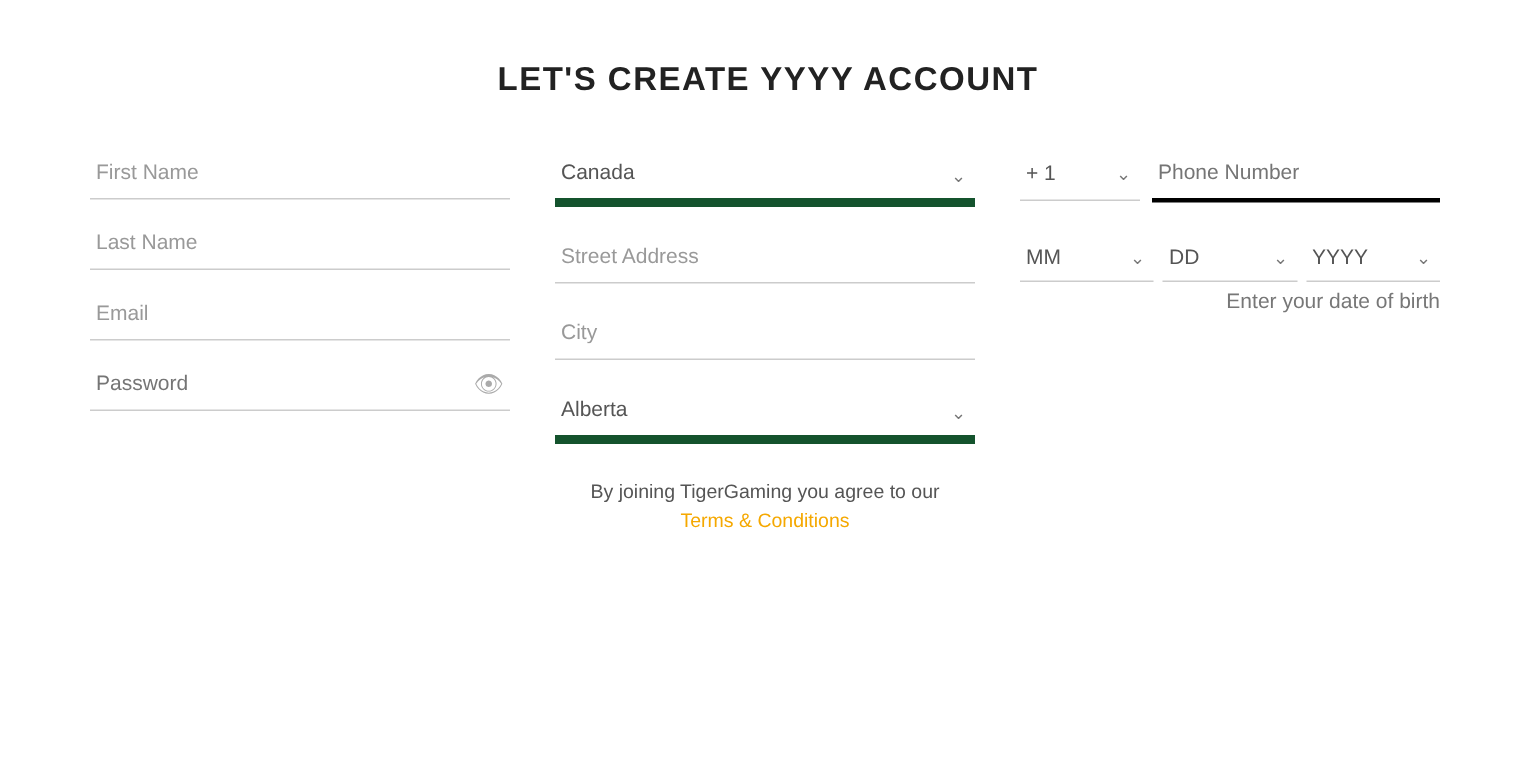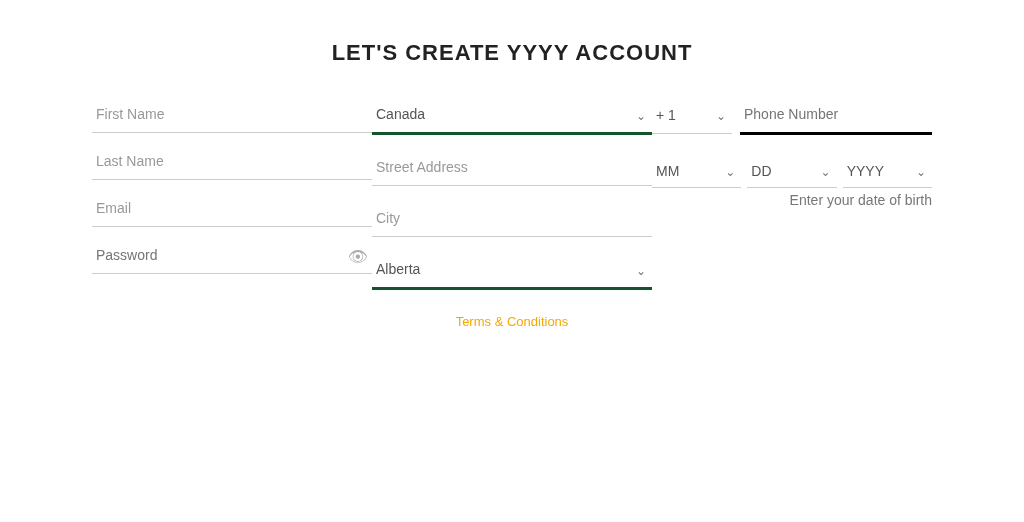--- a/index.html
+++ b/index.html
@@ -21,21 +21,21 @@
     .page-title {
       text-align: center;
       font-size: 22px;
       font-weight: 700;
       letter-spacing: 1px;
       margin-bottom: 30px;
       color: #222;
     }
     .form-layout {
       display: flex;
-      justify-content: center;
+      gap: 30px;
     }
     
     .col-left {
       width: 280px;
       display: flex;
       flex-direction: column;
       gap: 0;
     }
     .input-field {
       border: none;
@@ -80,21 +80,21 @@
       flex-direction: column;
       gap: 0;
     }
     .select-wrapper {
       position: relative;
       margin-bottom: 14px;
     }
     .select-wrapper select {
       width: 100%;
       border: none;
-      border-bottom: 3px solid #14532d;
+      border-bottom: 6px solid #14532d;
       padding: 10px 4px;
       font-size: 14px;
       color: #555;
       background: transparent;
       outline: none;
       appearance: none;
       cursor: pointer;
     }
     .select-arrow {
       position: absolute;
@@ -260,20 +260,21 @@
           <option value="ab">Alberta</option>
           <option value="bc">British Columbia</option>
           <option value="on">Ontario</option>
           <option value="qc">Quebec</option>
         </select>
         <span class="select-arrow">⌄</span>
       </div>
 
 
       <div class="full-bottom">
+        <span class="terms-text">By joining TigerGaming you agree to our</span>
         <a class="terms-link" href="#">Terms &amp; Conditions</a>
       </div>
     </div>
 
     <div class="col-right">
 
       <div class="phone-row">
         <div class="phone-code-wrapper">
           <select>
             <option value="+1">+ 1</option>

